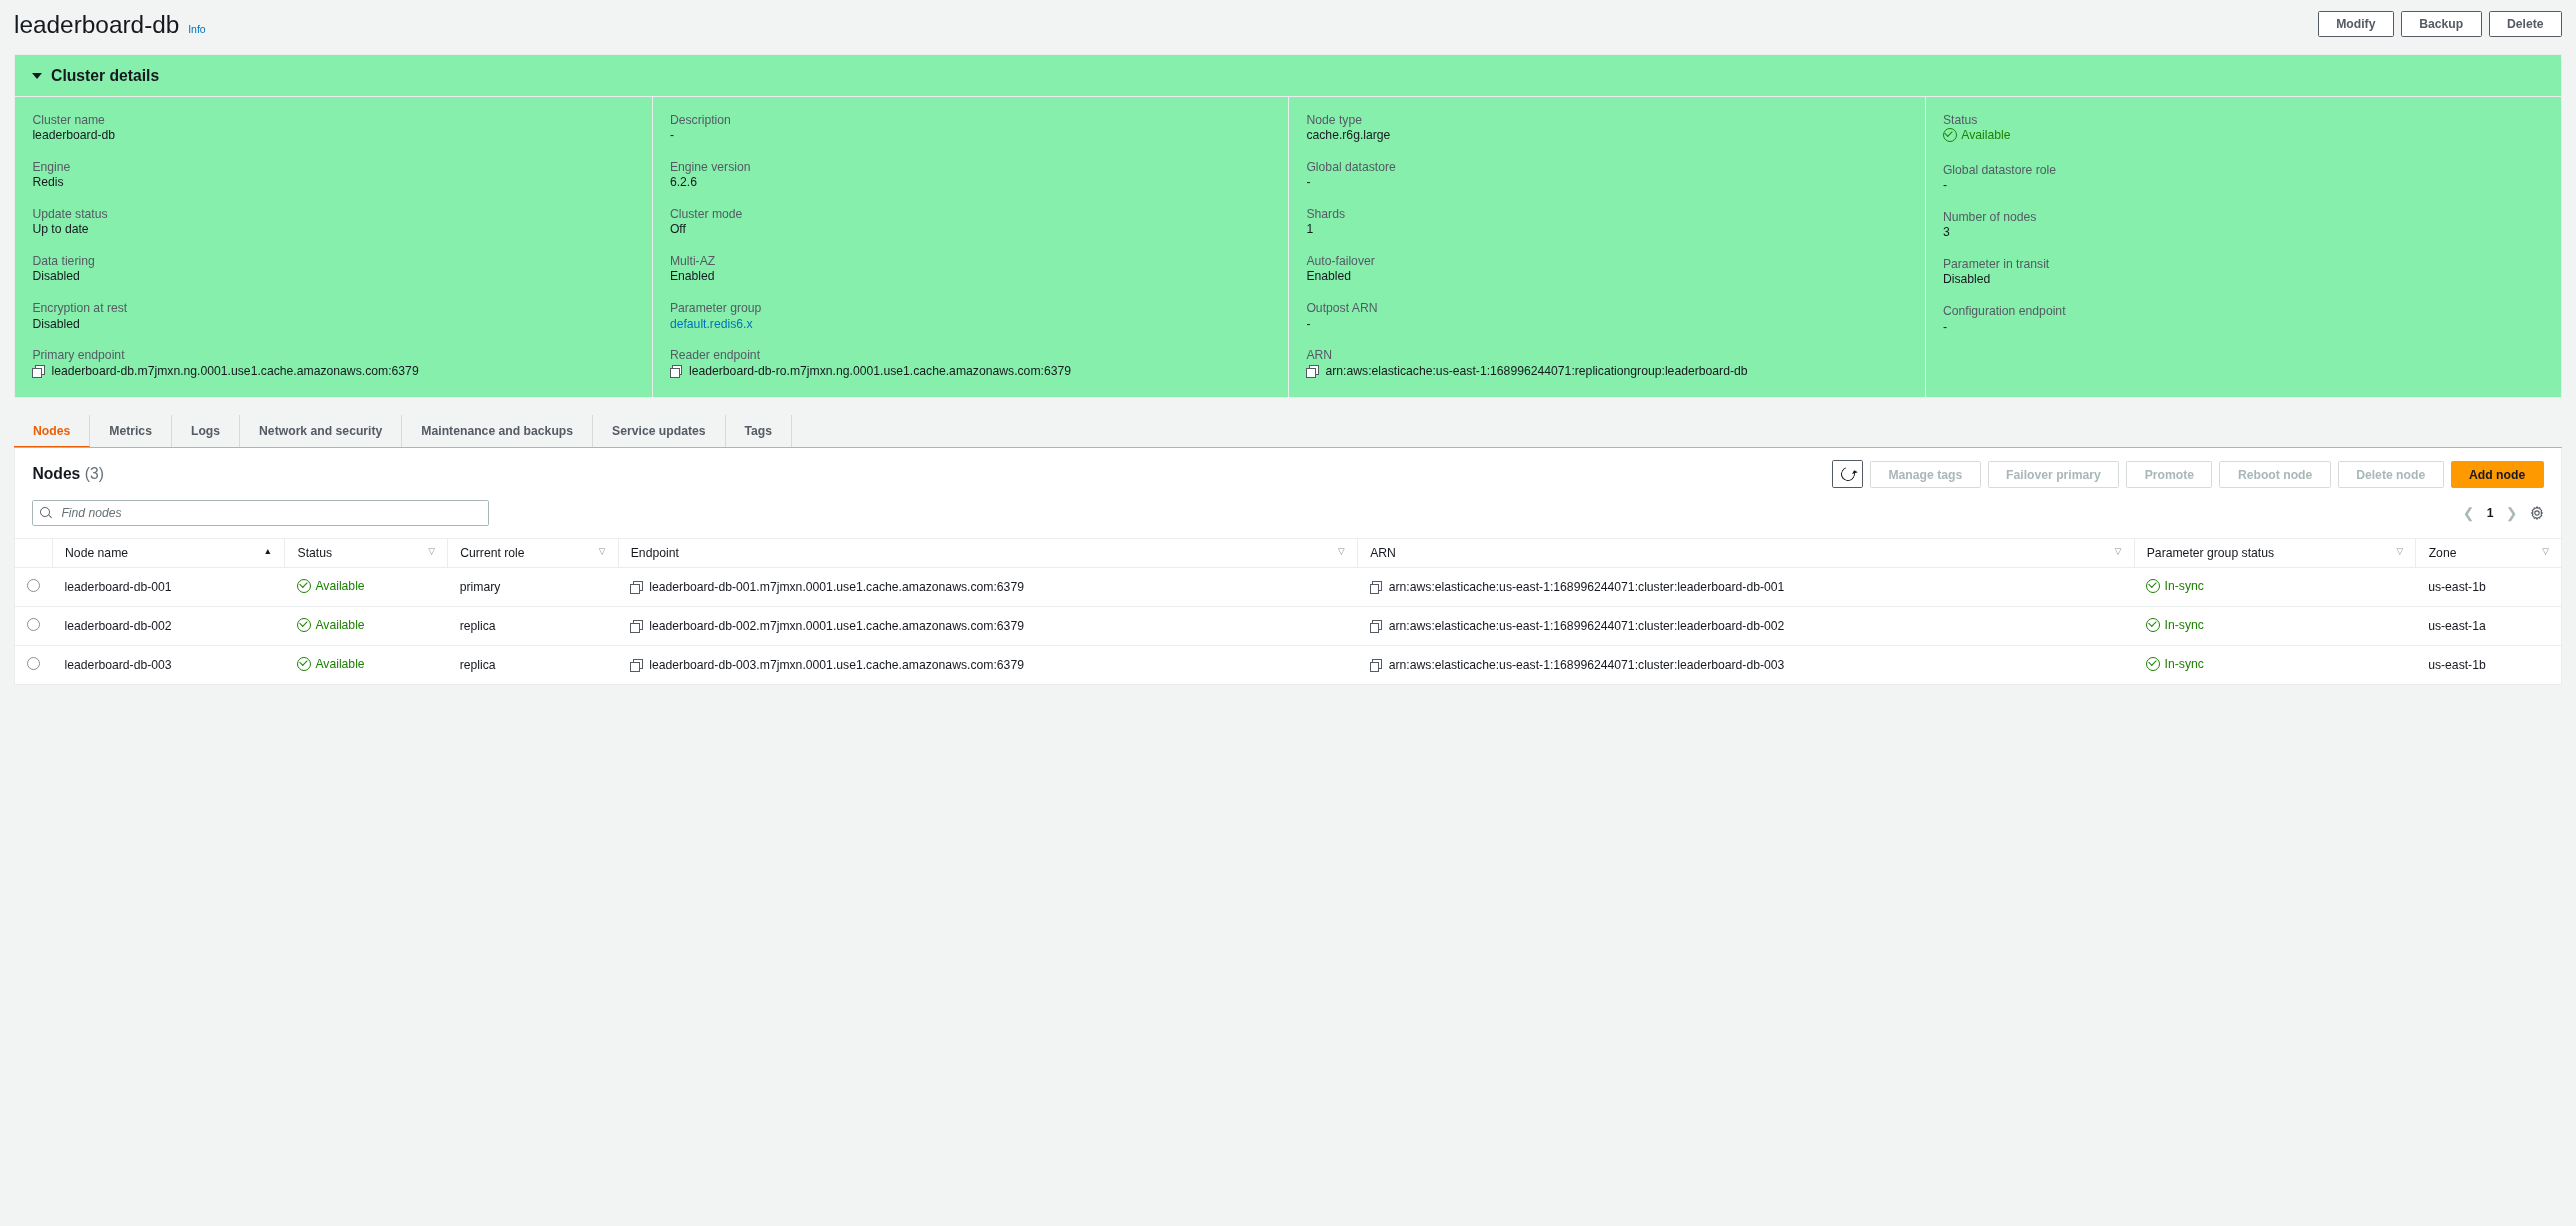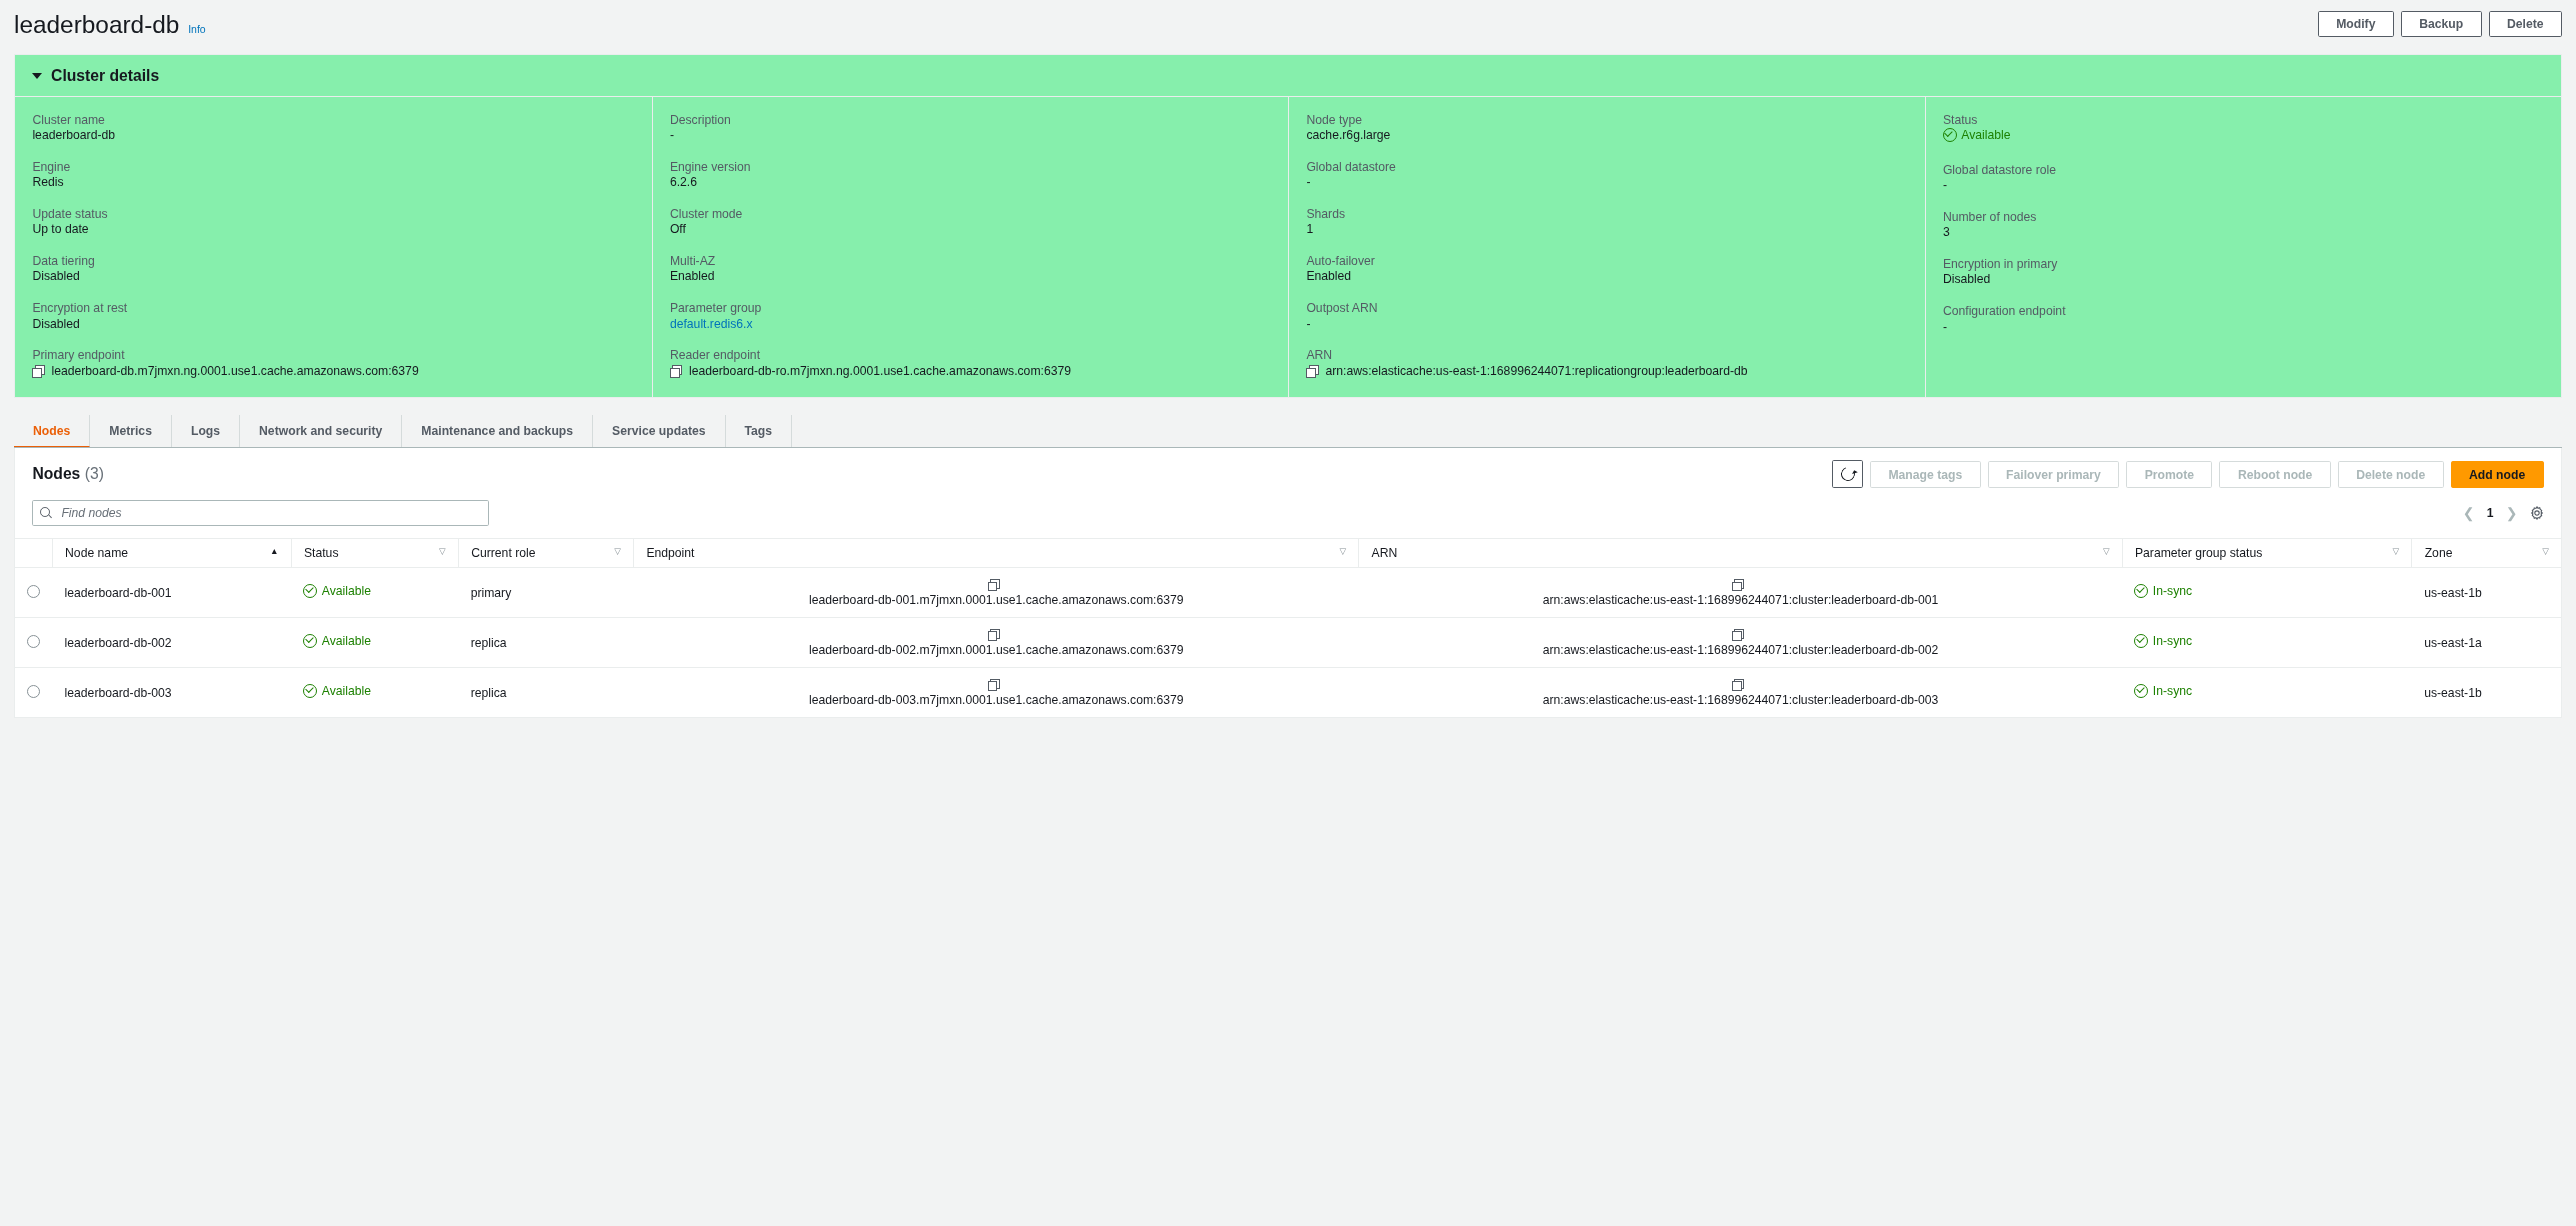--- a/index.html
+++ b/index.html
@@ -67,21 +67,21 @@
 
   
   table { width: 100%; border-collapse: collapse; }
   thead th { text-align: left; padding: 7px 12.2px; font-size: 12.2px; font-weight: 400; border-top: 0.9px solid #eaeded; border-bottom: 0.9px solid #eaeded; border-left: 0.9px solid #eaeded; white-space: nowrap; }
   thead th:first-child { border-left: none; width: 37px; }
   thead th .sort { float: right; color: #879196; font-size: 8.7px; }
   thead th.sorted .sort { color: #16191f; }
   tbody td { padding: 10.5px 12.2px; font-size: 12.2px; border-bottom: 0.9px solid #eaeded; vertical-align: middle; }
   tbody tr:last-child td { border-bottom: none; }
   .radio { width: 13px; height: 13px; border: 0.9px solid #879196; border-radius: 50%; display: inline-block; }
-  td .copyable { align-items: center; flex-direction: column; }
+  td .copyable { align-items: center; }
 </style>
 </head>
 <body>
 
 <div class="page-header">
   <div class="page-title-wrap">
     <h1 class="page-title">leaderboard-db</h1>
     <span class="info-link">Info</span>
   </div>
   <div class="header-actions">
@@ -200,21 +200,21 @@
         </div>
         <div class="detail-item">
           <div class="detail-label">Global datastore role</div>
           <div class="detail-value">-</div>
         </div>
         <div class="detail-item">
           <div class="detail-label">Number of nodes</div>
           <div class="detail-value">3</div>
         </div>
         <div class="detail-item">
-          <div class="detail-label">Encryption in primary</div>
+          <div class="detail-label">Parameter in transit</div>
           <div class="detail-value">Disabled</div>
         </div>
         <div class="detail-item">
           <div class="detail-label">Configuration endpoint</div>
           <div class="detail-value">-</div>
         </div>
       </div>
     </div>
 </div>
 

